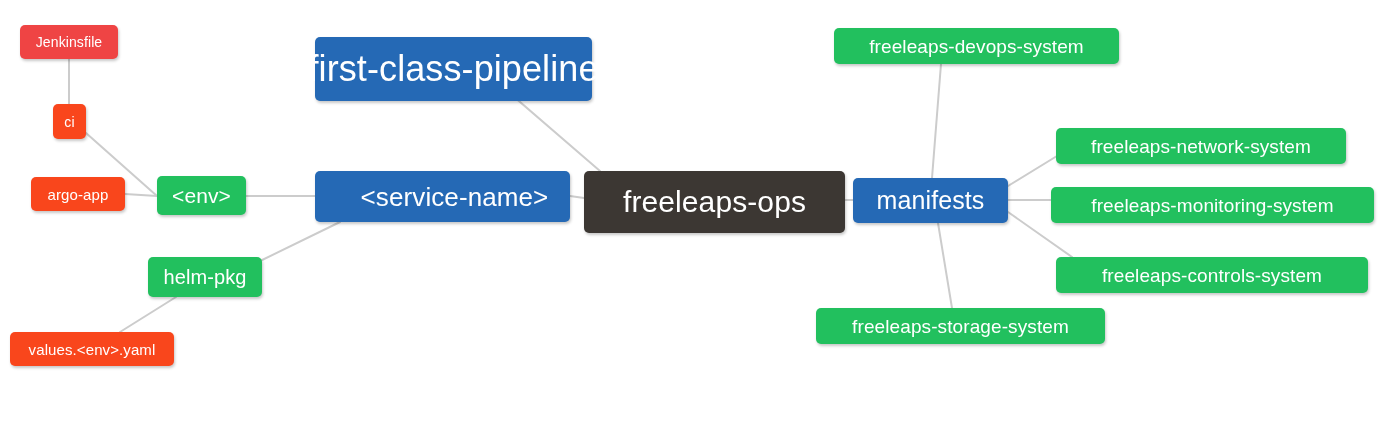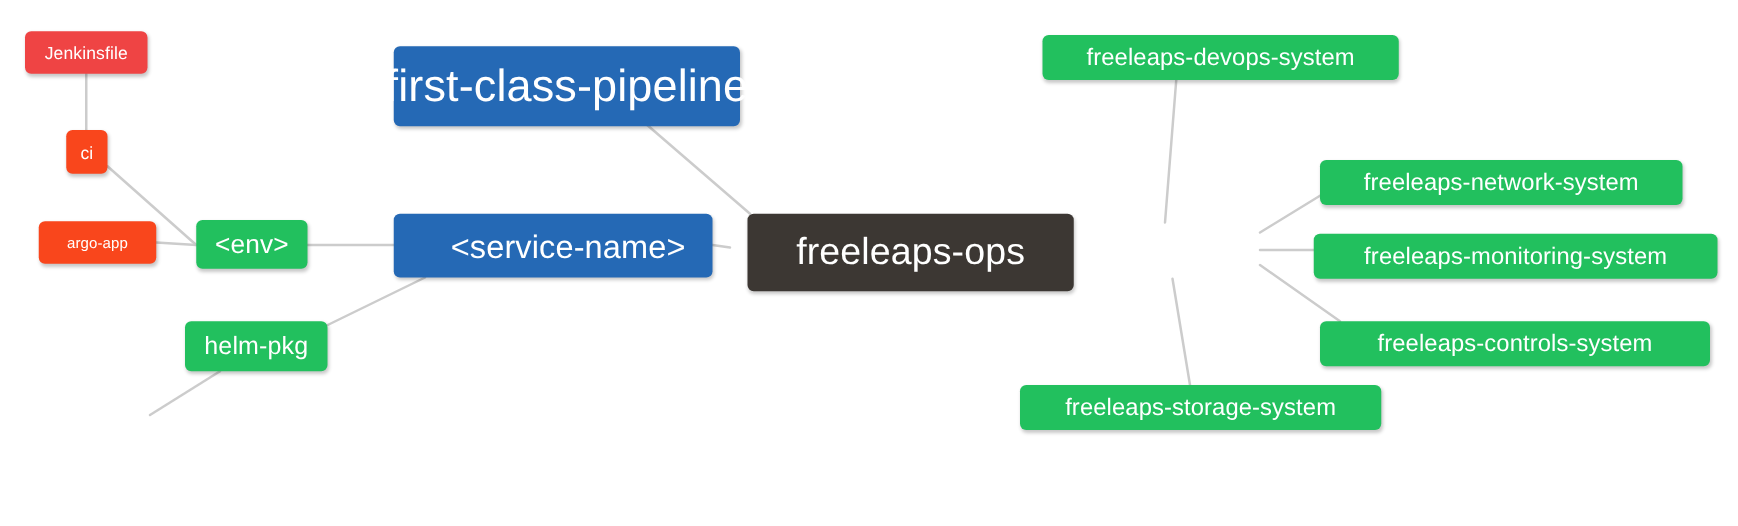--- a/index.html
+++ b/index.html
@@ -30,21 +30,21 @@
     align-items: center;
     justify-content: center;
     color: #ffffff;
     border-radius: 5px;
     white-space: nowrap;
     box-shadow: 1px 2px 3px rgba(0,0,0,0.22);
     line-height: 1;
     letter-spacing: 0.1px;
     z-index: 2;
   }
-  .root   { background: #3c3733; margin-left: 14px; }
+  .root   { background: #3c3733; }
   .blue   { background: #2569b5; }
   .green  { background: #22c05e; }
   .red    { background: #f9461c; }
   .orange { background: #ef4444; }
 </style>
 </head>
 <body>
 
 <div id="canvas">
   <svg id="edges" viewBox="0 0 1390 421" xmlns="http://www.w3.org/2000/svg">
@@ -58,24 +58,26 @@
       <line x1="570" y1="196" x2="584" y2="198" stroke="#cccccc" stroke-width="2" stroke-linecap="round"></line>
       <line x1="845" y1="200" x2="853" y2="200" stroke="#cccccc" stroke-width="2" stroke-linecap="round"></line>
       <line x1="941" y1="64" x2="932" y2="178" stroke="#cccccc" stroke-width="2" stroke-linecap="round"></line>
       <line x1="1008" y1="186" x2="1070" y2="148" stroke="#cccccc" stroke-width="2" stroke-linecap="round"></line>
       <line x1="1008" y1="200" x2="1051" y2="200" stroke="#cccccc" stroke-width="2" stroke-linecap="round"></line>
       <line x1="1008" y1="212" x2="1072" y2="257" stroke="#cccccc" stroke-width="2" stroke-linecap="round"></line>
       <line x1="938" y1="223" x2="952" y2="308" stroke="#cccccc" stroke-width="2" stroke-linecap="round"></line>
     </svg>
 <div class="node orange" style="left: 20px; top: 25px; width: 98px; height: 34px; font-size: 14px;">Jenkinsfile</div>
     <div class="node red" style="left: 53px; top: 104px; width: 33px; height: 35px; font-size: 14px;">ci</div>
-    <div class="node red" style="left: 31px; top: 177px; width: 94px; height: 34px; font-size: 12px;">argo-app</div>
+    <div class="node red" style="left: 31px; top: 177px; width: 94px; height: 34px; font-size: 15px;">argo-app</div>
     <div class="node green" style="left: 157px; top: 176px; width: 89px; height: 39px; font-size: 21px;">&lt;env&gt;</div>
     <div class="node green" style="left: 148px; top: 257px; width: 114px; height: 40px; font-size: 20px;">helm-pkg</div>
+    <div class="node red" style="left: 10px; top: 332px; width: 164px; height: 34px; font-size: 15px;">values.&lt;env&gt;.yaml</div>
     <div class="node blue" style="left: 315px; top: 37px; width: 277px; height: 64px; font-size: 36px; text-align: center;">first-class-pipeline</div>
     <div class="node blue" style="left: 315px; top: 171px; width: 255px; height: 51px; font-size: 26px; padding-left: 24px;">&lt;service-name&gt;</div>
     <div class="node root" style="left: 584px; top: 171px; width: 261px; height: 62px; font-size: 30px;">freeleaps-ops</div>
+    <div class="node blue" style="left: 853px; top: 178px; width: 155px; height: 45px; font-size: 25px;">manifests</div>
     <div class="node green" style="left: 800px; top: 28px; width: 285px; height: 36px; font-size: 19px; margin-left: 34px;">freeleaps-devops-system</div>
     <div class="node green" style="left: 1056px; top: 112px; width: 290px; height: 36px; font-size: 19px; margin-top: 16px;">freeleaps-network-system</div>
     <div class="node green" style="left: 1051px; top: 187px; width: 323px; height: 36px; font-size: 19px;">freeleaps-monitoring-system</div>
     <div class="node green" style="left: 1056px; top: 257px; width: 312px; height: 36px; font-size: 19px;">freeleaps-controls-system</div>
     <div class="node green" style="left: 816px; top: 308px; width: 289px; height: 36px; font-size: 19px; text-align: right;">freeleaps-storage-system</div>
   </div>
 
 </body></html>

